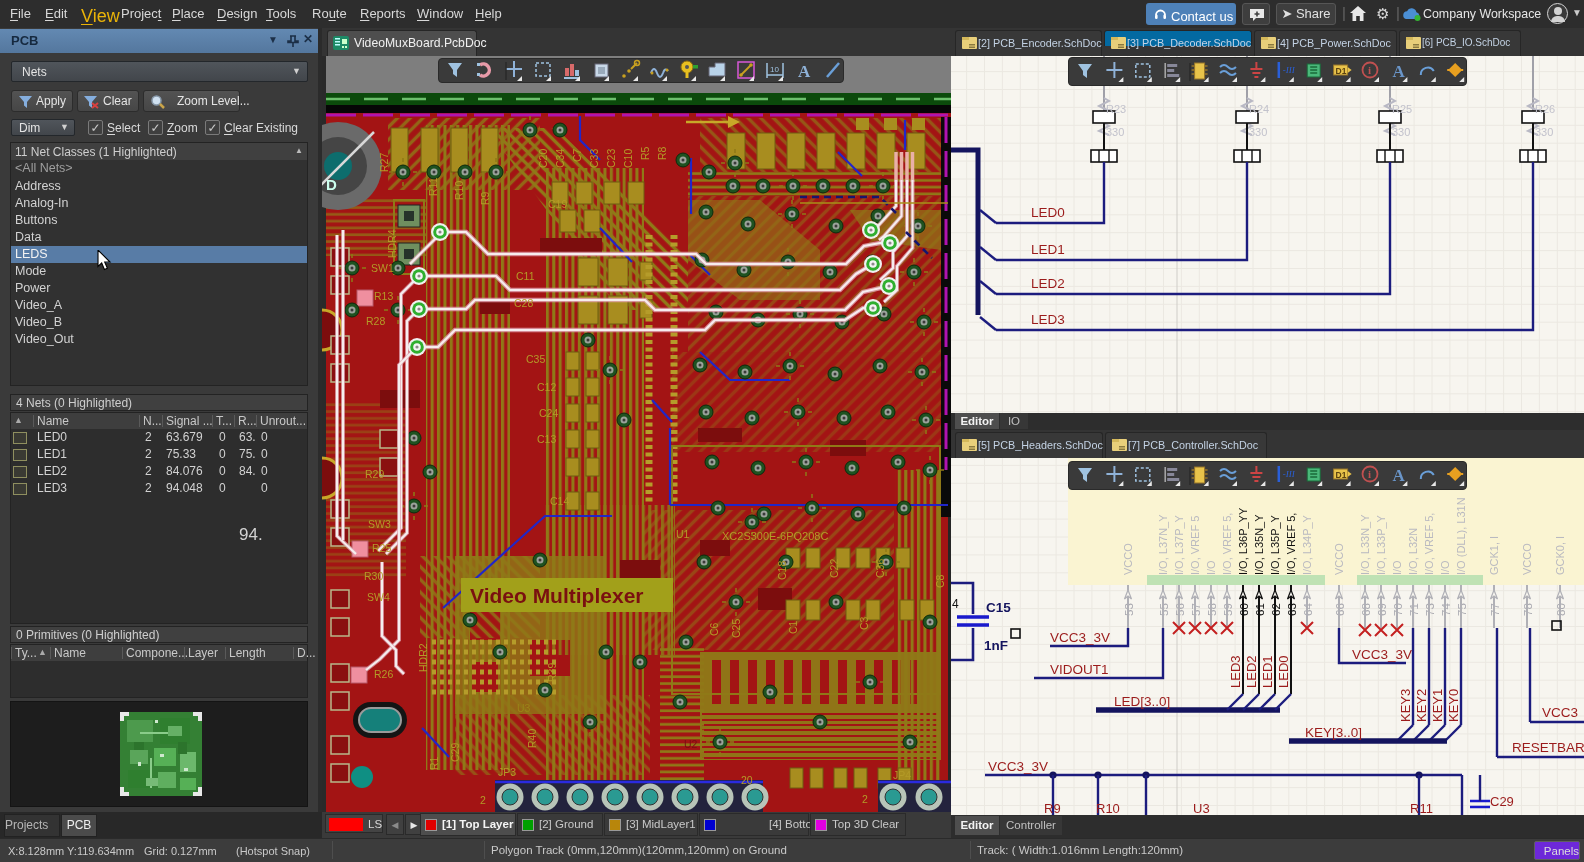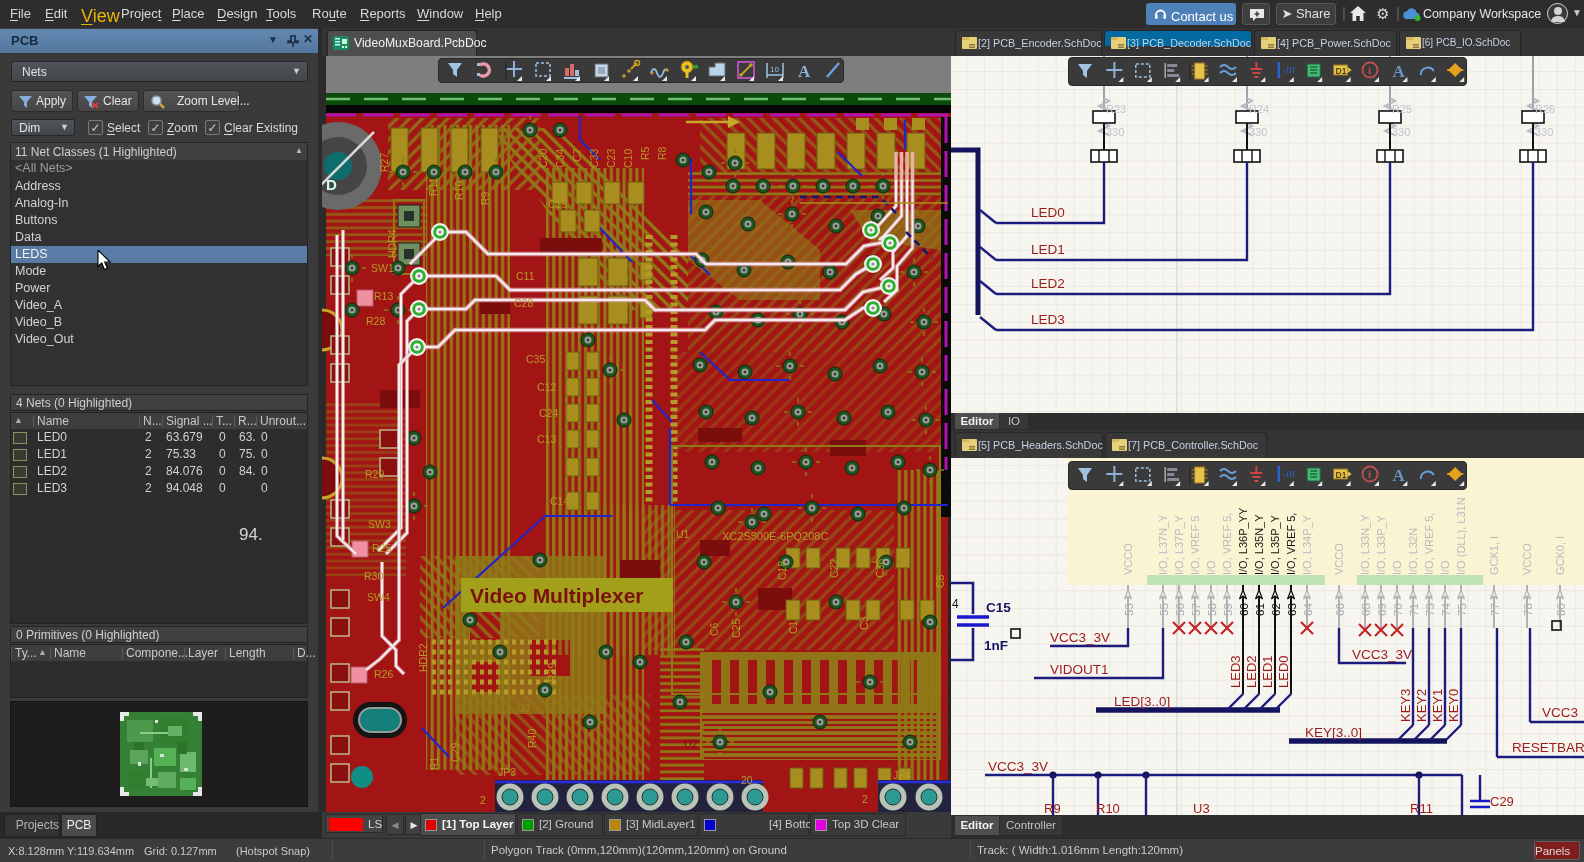--- a/index.html
+++ b/index.html
@@ -223,21 +223,21 @@
 <rect x="0" y="0" width="9" height="4" fill="#e8e8e8"></rect>
     <rect x="0" y="0" width="4" height="9" fill="#e8e8e8"></rect>
 <rect x="73" y="0" width="9" height="4" fill="#e8e8e8"></rect>
     <rect x="78" y="0" width="4" height="9" fill="#e8e8e8"></rect>
 <rect x="0" y="80" width="9" height="4" fill="#e8e8e8"></rect>
     <rect x="0" y="75" width="4" height="9" fill="#e8e8e8"></rect>
 <rect x="73" y="80" width="9" height="4" fill="#e8e8e8"></rect>
     <rect x="78" y="75" width="4" height="9" fill="#e8e8e8"></rect>
 </svg>
 <div class="abs" style="left:0;top:812px;width:322px;height:26px;background:#282828;"></div>
-<div class="abs" style="left:4px;top:814px;width:56px;height:23px;background:#333;border:1px solid #222;color:#b5b5b5;font-size:12px;text-align:right;line-height:21px;">Projects</div>
+<div class="abs" style="left:4px;top:814px;width:56px;height:23px;background:#333;border:1px solid #222;color:#b5b5b5;font-size:12px;text-align:left;line-height:21px;">Projects</div>
 <div class="abs" style="left:61px;top:814px;width:36px;height:23px;background:#4b4b4b;border:1px solid #222;color:#efefef;font-size:12px;text-align:center;line-height:21px;">PCB</div>
 <div class="abs" style="left:322px;top:28px;width:629px;height:28px;background:#343434;"></div>
 <div class="abs" style="left:327px;top:30px;width:150px;height:26px;background:#4e4e4e;border:1px solid #262626;border-bottom:none;border-radius:3px 3px 0 0;">
 <svg class="abs" style="left:5px;top:5px" width="16" height="14" viewBox="0 0 16 14">
       <rect width="16" height="14" rx="2" fill="#1d8a66"></rect>
       <rect x="2" y="2" width="5" height="1.5" fill="#bff"></rect>
       <rect x="2" y="5" width="5" height="1.5" fill="#bff"></rect>
       <rect x="2" y="8" width="5" height="1.5" fill="#bff"></rect>
       <rect x="9" y="3" width="5" height="5" fill="#cfc"></rect>
       <rect x="9" y="10" width="2" height="2" fill="#cfc"></rect>
@@ -340,21 +340,21 @@
   </div>
 <div class="abs" style="left:0;top:838px;width:1584px;height:24px;background:#3c3c3c;border-top:1px solid #2a2a2a;"></div>
 <div class="txt" style="left:8px;top:845px;font-size:11px;color:#c9c9c9;">X:8.128mm Y:119.634mm</div>
 <div class="txt" style="left:144px;top:845px;font-size:11px;color:#c9c9c9;">Grid: 0.127mm</div>
 <div class="txt" style="left:236px;top:845px;font-size:11px;color:#c9c9c9;">(Hotspot Snap)</div>
 <div class="abs" style="left:332px;top:841px;width:1px;height:18px;background:#4e4e4e;"></div>
 <div class="abs" style="left:484px;top:841px;width:1px;height:18px;background:#4e4e4e;"></div>
 <div class="txt" style="left:491px;top:844px;font-size:11.5px;color:#c9c9c9;">Polygon Track (0mm,120mm)(120mm,120mm) on Ground</div>
 <div class="abs" style="left:970px;top:841px;width:1px;height:18px;background:#4e4e4e;"></div>
 <div class="txt" style="left:977px;top:844px;font-size:11.5px;color:#c9c9c9;">Track: ( Width:1.016mm Length:120mm)</div>
-<div class="abs" style="left:1534px;top:841px;width:46px;height:19px;background:#7f1d1d;border:1px solid #5f5f5f;border-radius:2px;color:#dcdcdc;font-size:11.5px;text-align:left;line-height:18px;">Panels</div>
+<div class="abs" style="left:1534px;top:841px;width:46px;height:19px;background:#6d28d9;border:1px solid #5f5f5f;border-radius:2px;color:#dcdcdc;font-size:11.5px;text-align:right;line-height:18px;">Panels</div>
 <svg class="abs" style="left:322px;top:56px;" width="629" height="756" viewBox="322 56 629 756">
     <defs>
 <pattern id="pv" width="6.4" height="8" patternUnits="userSpaceOnUse">
         <rect x="1.8" width="3.1" height="8" fill="#8f7917"></rect>
       </pattern>
 <pattern id="ph" width="8" height="6.8" patternUnits="userSpaceOnUse">
         <rect y="2.2" width="8" height="2.7" fill="#8f7917"></rect>
       </pattern>
 <pattern id="pd" width="9" height="9" patternUnits="userSpaceOnUse" patternTransform="rotate(45)">
         <rect x="2.8" width="3.4" height="9" fill="#8f7917"></rect>

